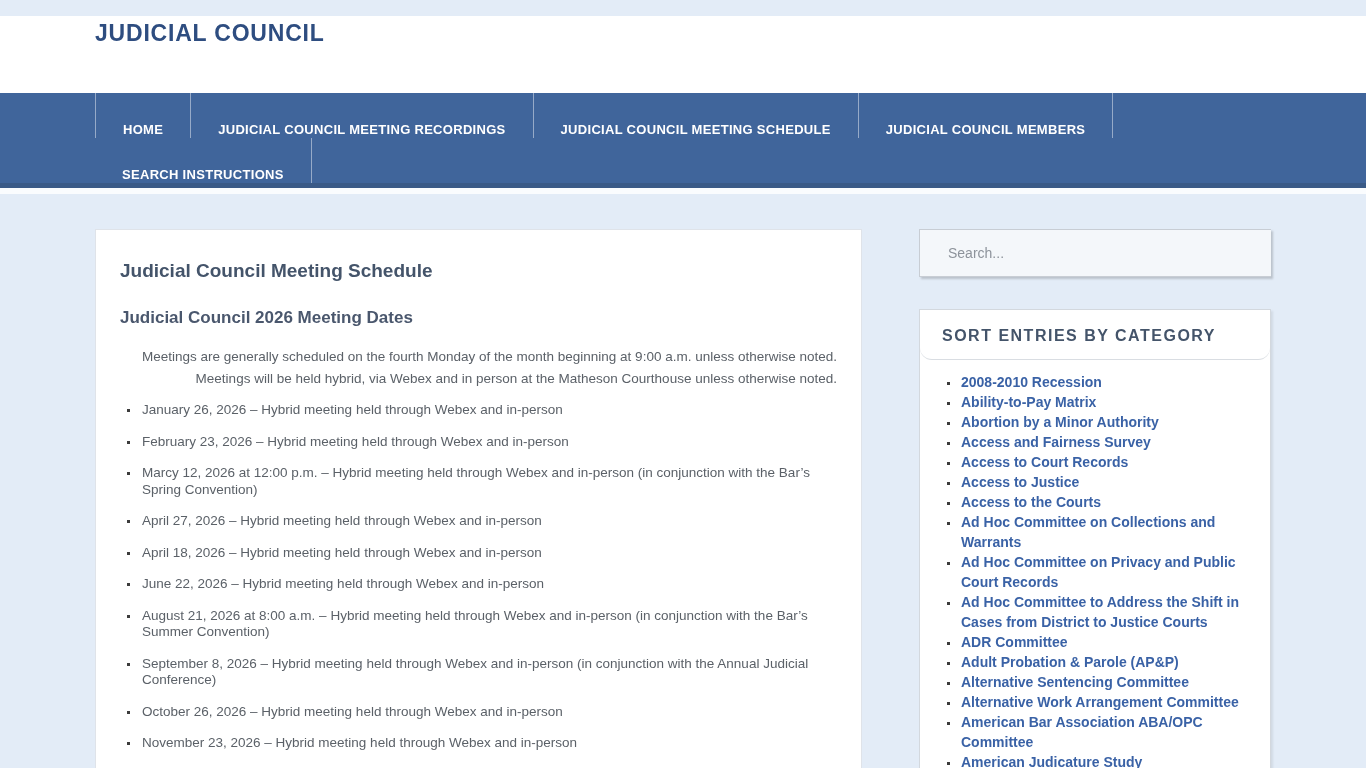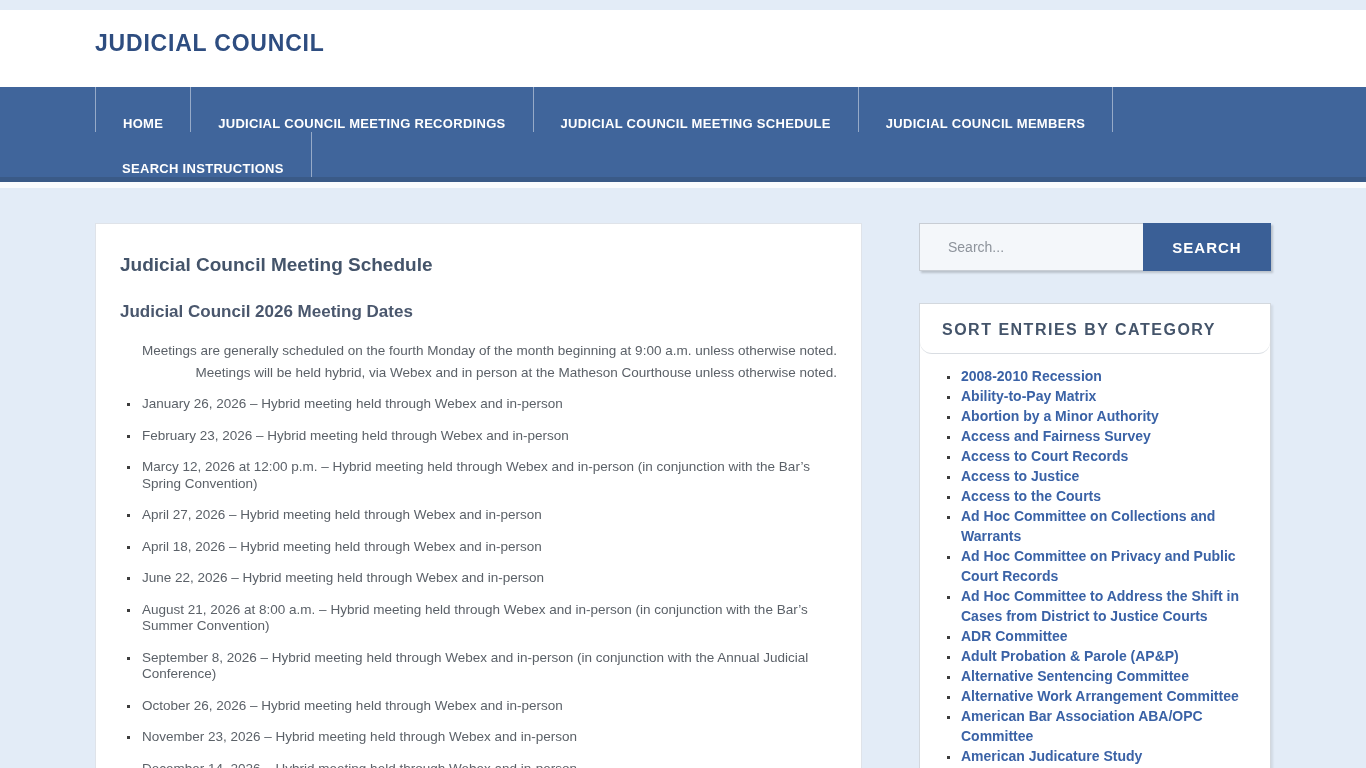--- a/index.html
+++ b/index.html
@@ -4,21 +4,21 @@
 <style>
   * { box-sizing: border-box; }
   html, body { margin: 0; padding: 0; }
   body {
     width: 1366px; height: 768px; overflow: hidden;
     background: var(--page-bg, #e3ecf7);
     font-family: "Liberation Sans", sans-serif;
   }
   
   .site-header { background: #ffffff; height: 77px; }
-  .header-inner { width: 1176px; margin: 10px auto; padding-top: 20px; }
+  .header-inner { width: 1176px; margin: 16px auto; padding-top: 4px; }
   .site-title {
     display: inline-block; color: var(--brand-blue, #2e4d80);
     font-size: 23px; font-weight: bold; letter-spacing: 0.8px;
     text-decoration: none; cursor: pointer;
   }
   
   .main-nav { background: var(--nav-bg, #40659b); border-bottom: 5px solid var(--nav-border, #3a5a87); }
   .nav-list { width: 1176px; margin: 0 auto; padding: 0; list-style: none; display: flex; flex-wrap: wrap; }
   .nav-item {
     height: 45px; line-height: 45px; padding: 14px 27px; white-space: nowrap;
@@ -125,21 +125,20 @@
 
         <li class="meeting-item">November 23, 2026 – Hybrid meeting held through Webex and in-person</li>
 
         <li class="meeting-item">December 14, 2026 – Hybrid meeting held through Webex and in-person</li>
       </ul>
   </main>
 
   <aside class="sidebar">
     <form class="search-form">
       <input class="search-input" type="text" placeholder="Search..." style="">
-      <button class="search-button" type="submit">SEARCH</button>
     </form>
     <section class="widget">
       <h3 class="widget-title">SORT ENTRIES BY CATEGORY</h3>
       <ul class="category-list">
 
           <li class="category-item">
             <a class="category-link">2008-2010 Recession</a>
           </li>
 
           <li class="category-item">

